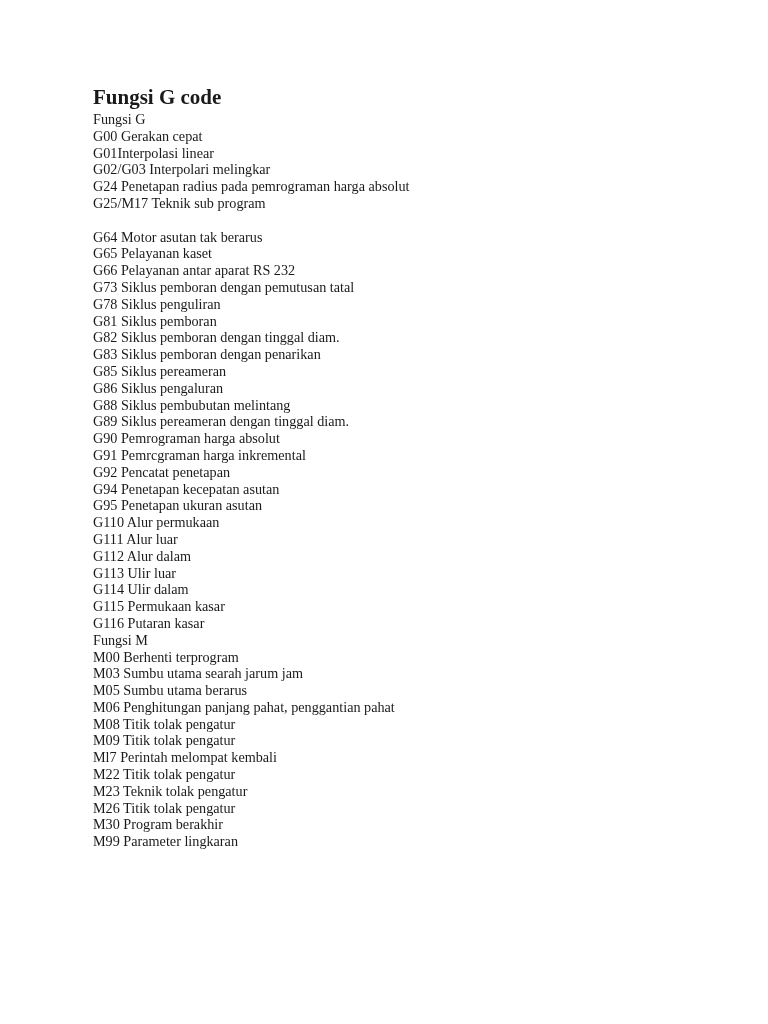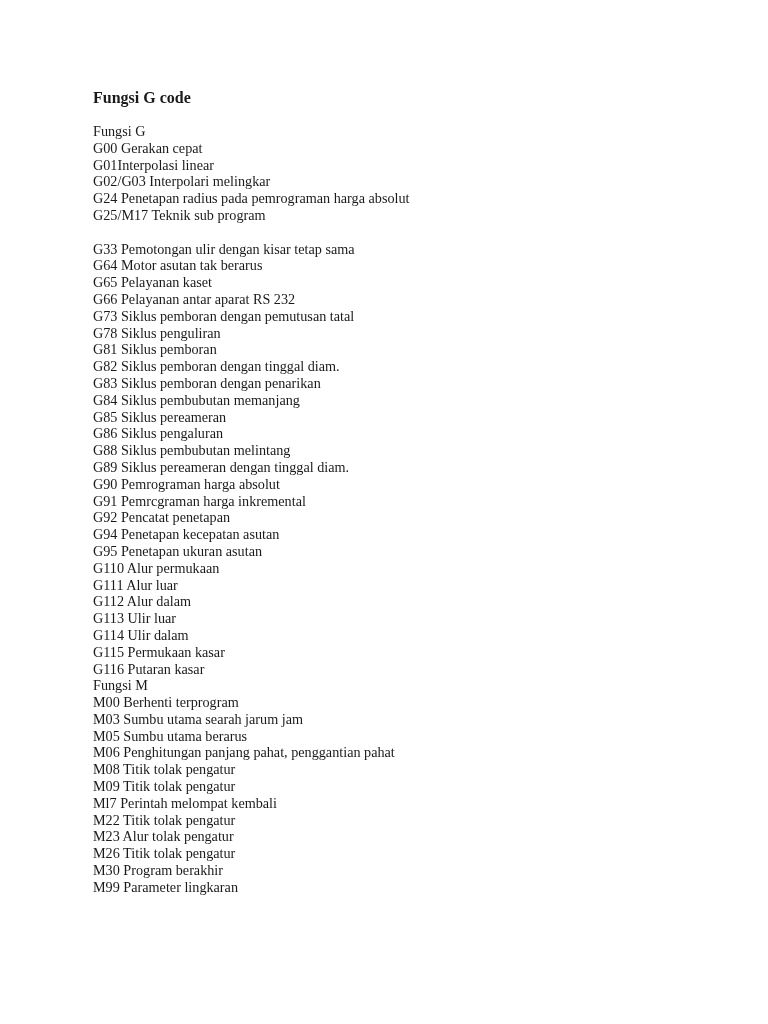--- a/index.html
+++ b/index.html
@@ -2,50 +2,48 @@
 <html><head>
 <meta charset="utf-8">
 <style>
   html, body { margin: 0; padding: 0; background: #ffffff; }
   body { width: 768px; height: 1024px; position: relative; overflow: hidden; }
   .page {
     position: absolute; left: 93px; top: 88px;
     font-family: "Liberation Serif", "DejaVu Serif", serif;
     color: #1a1a1a; font-size: 14.2px; line-height: 16.8px;
   }
-  .title { font-weight: bold; font-size: 16px; line-height: 19px; margin-bottom: 16px; }
+  .title { font-weight: bold; font-size: 21px; line-height: 19px; margin-bottom: 4px; }
   .line { white-space: pre; }
   .blank { height: 16.8px; }
 </style>
 </head>
 <body>
 
 <div class="page">
   <div class="title">Fungsi G code</div>
 
   <div class="line">Fungsi G</div>
   <div>
     <div class="line">G00 Gerakan cepat</div>
     <div class="line">G01Interpolasi linear</div>
     <div class="line">G02/G03 Interpolari melingkar</div>
     <div class="line">G24 Penetapan radius pada pemrograman harga absolut</div>
     <div class="line">G25/M17 Teknik sub program</div>
   </div>
   <div class="blank"></div>
   <div>
-    <div class="line">G33 Pemotongan ulir dengan kisar tetap sama</div>
     <div class="line">G64 Motor asutan tak berarus</div>
     <div class="line">G65 Pelayanan kaset</div>
     <div class="line">G66 Pelayanan antar aparat RS 232</div>
     <div class="line">G73 Siklus pemboran dengan pemutusan tatal</div>
     <div class="line">G78 Siklus penguliran</div>
     <div class="line">G81 Siklus pemboran</div>
     <div class="line">G82 Siklus pemboran dengan tinggal diam.</div>
     <div class="line">G83 Siklus pemboran dengan penarikan</div>
-    <div class="line">G84 Siklus pembubutan memanjang</div>
     <div class="line">G85 Siklus pereameran</div>
     <div class="line">G86 Siklus pengaluran</div>
     <div class="line">G88 Siklus pembubutan melintang</div>
     <div class="line">G89 Siklus pereameran dengan tinggal diam.</div>
     <div class="line">G90 Pemrograman harga absolut</div>
     <div class="line">G91 Pemrcgraman harga inkremental</div>
     <div class="line">G92 Pencatat penetapan</div>
     <div class="line">G94 Penetapan kecepatan asutan</div>
     <div class="line">G95 Penetapan ukuran asutan</div>
     <div class="line">G110 Alur permukaan</div>
@@ -60,18 +58,18 @@
   <div class="line">Fungsi M</div>
   <div>
     <div class="line">M00 Berhenti terprogram</div>
     <div class="line">M03 Sumbu utama searah jarum jam</div>
     <div class="line">M05 Sumbu utama berarus</div>
     <div class="line">M06 Penghitungan panjang pahat, penggantian pahat</div>
     <div class="line">M08 Titik tolak pengatur</div>
     <div class="line">M09 Titik tolak pengatur</div>
     <div class="line">Ml7 Perintah melompat kembali</div>
     <div class="line">M22 Titik tolak pengatur</div>
-    <div class="line">M23 Alur tolak pengatur</div>
+    <div class="line">M23 Teknik tolak pengatur</div>
     <div class="line">M26 Titik tolak pengatur</div>
     <div class="line">M30 Program berakhir</div>
     <div class="line">M99 Parameter lingkaran</div>
   </div>
 </div>
 
 </body></html>

